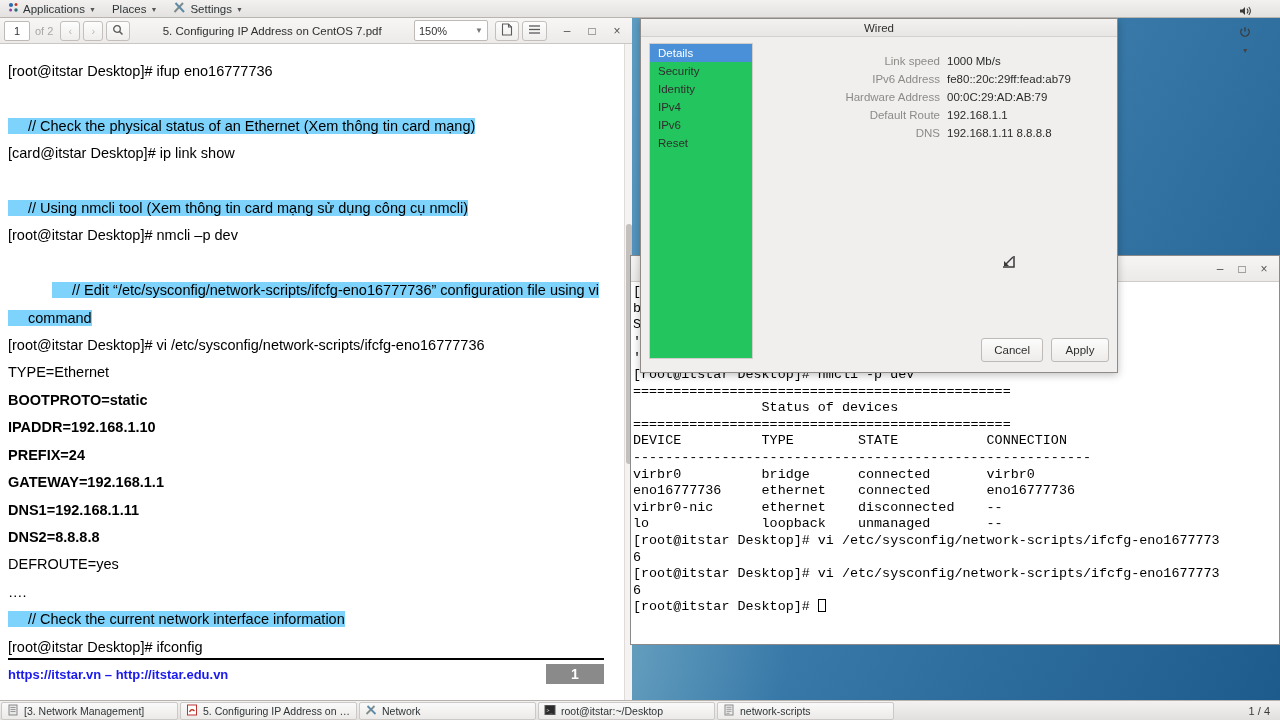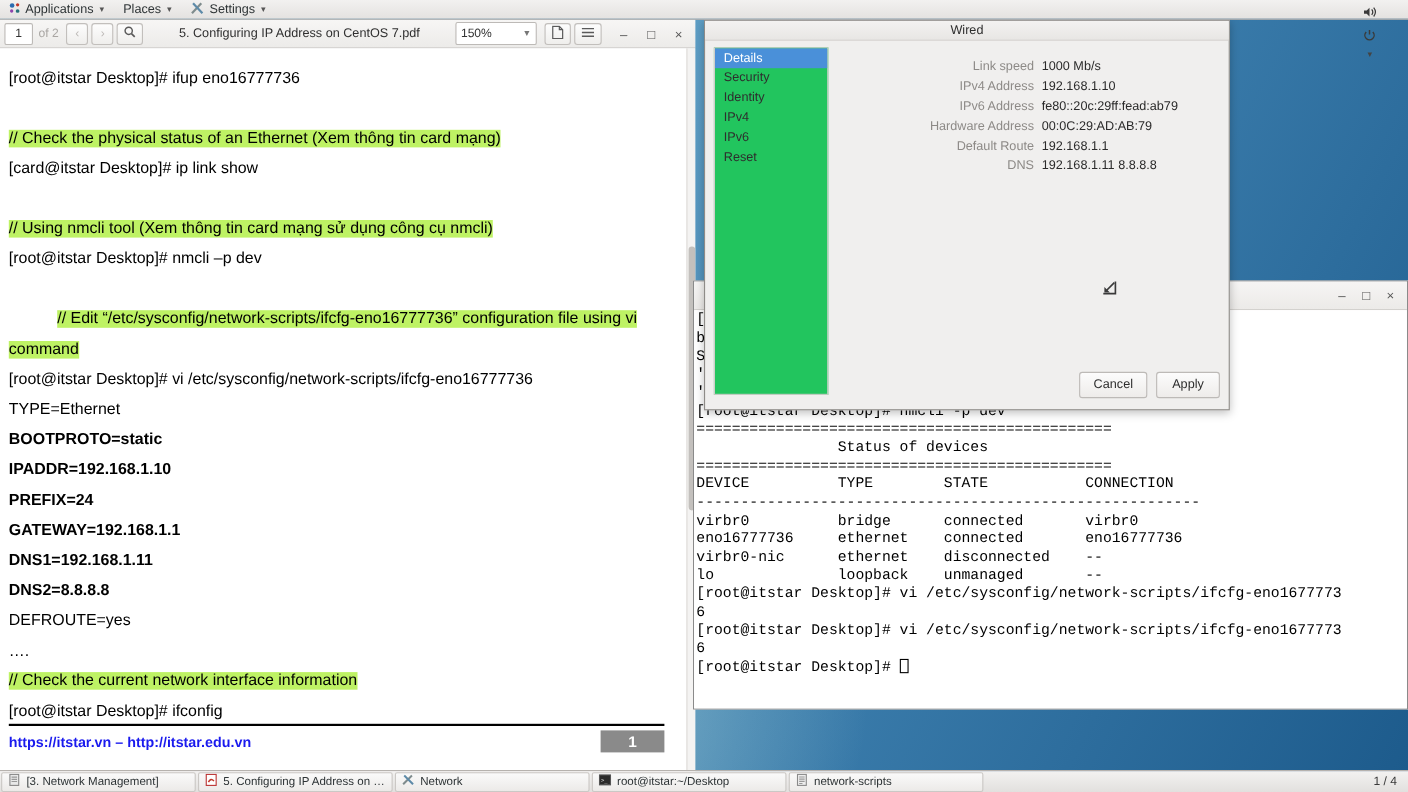--- a/index.html
+++ b/index.html
@@ -62,21 +62,21 @@
   }
   #zoom-combo .zcaret { margin-left:auto; font-size:8px; color:#777;}
   .winbtn { width:22px; height:20px; display:flex; align-items:center; justify-content:center; color:#555; font-size:12px; cursor:default;}
 
   #pdf-page {
     position:absolute; left:0; top:26px; width:624px; bottom:0; background:#fff; overflow:hidden;
     padding: 14px 12px 0 8px;
   }
   .doc-line { font-family:"Liberation Sans",sans-serif; color:#000; line-height:27.4px; white-space:pre; }
   .doc-line.sz { font-size:14.5px; }
-  .hl { background:#bef264; }
+  .hl { background:#7dd3fc;padding-left:20px; }
   .bold { font-weight:bold; font-size:14.8px; }
   .just { white-space:normal; text-align:justify;margin-left:44px; }
   #doc-footer {
     position:absolute; left:8px; right:20px; bottom:18px;
   }
   #doc-footer .rule { border-top:2px solid #000; margin-bottom:4px; }
   #doc-footer .frow { display:flex; align-items:center; }
   #doc-footer .flink { color:#1a1aee; font-size:13px; font-weight:bold; }
   #doc-footer .fpage {
     margin-left:auto; background:#8a8a8a; color:#fff; font-weight:bold; font-size:14px;
@@ -312,24 +312,20 @@
         <div class="wsi">
           <span>Reset</span>
         </div>
       </div>
     <div id="wired-detail">
         <div class="drow">
           <span class="dkey">Link speed</span>
           <span class="dval">1000 Mb/s</span>
         </div>
         <div class="drow">
-          <span class="dkey">IPv4 Address</span>
-          <span class="dval">192.168.1.10</span>
-        </div>
-        <div class="drow">
           <span class="dkey">IPv6 Address</span>
           <span class="dval">fe80::20c:29ff:fead:ab79</span>
         </div>
         <div class="drow">
           <span class="dkey">Hardware Address</span>
           <span class="dval">00:0C:29:AD:AB:79</span>
         </div>
         <div class="drow">
           <span class="dkey">Default Route</span>
           <span class="dval">192.168.1.1</span>

